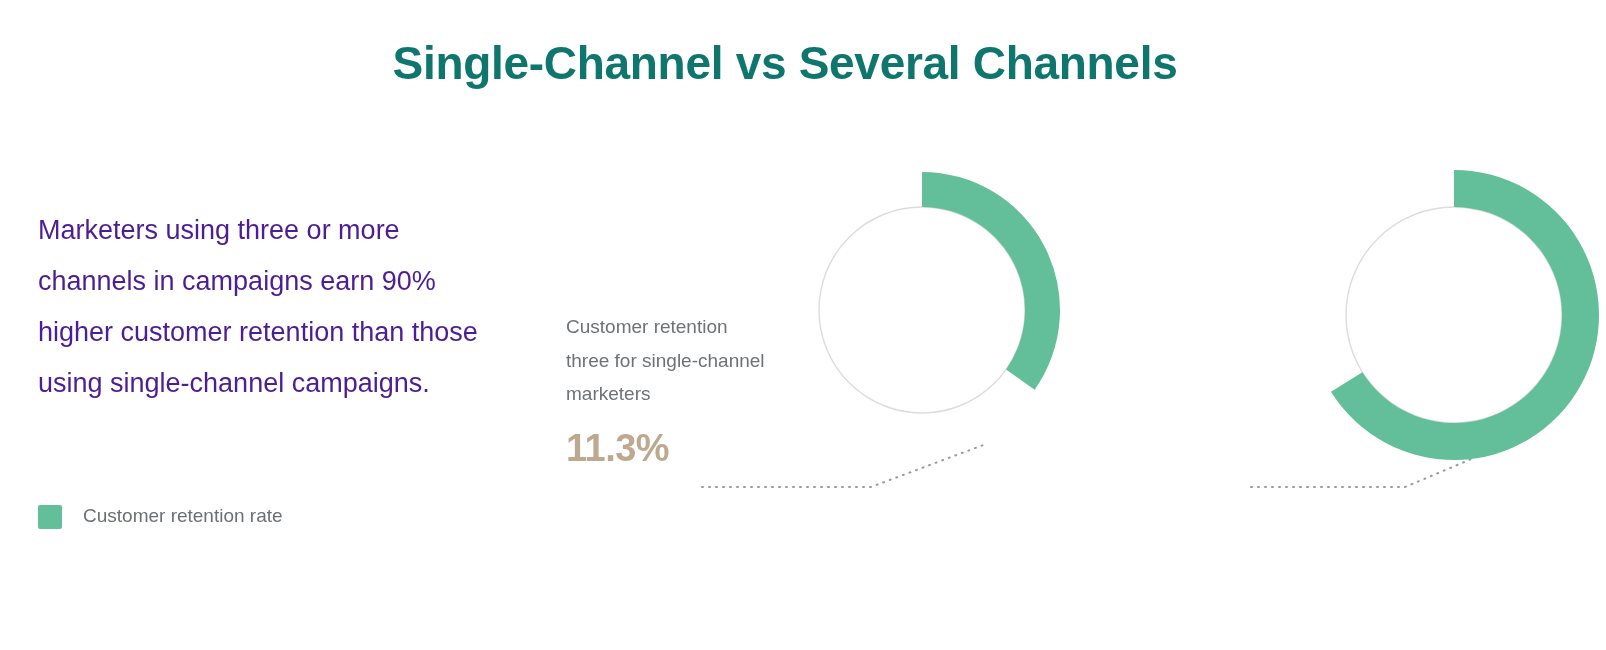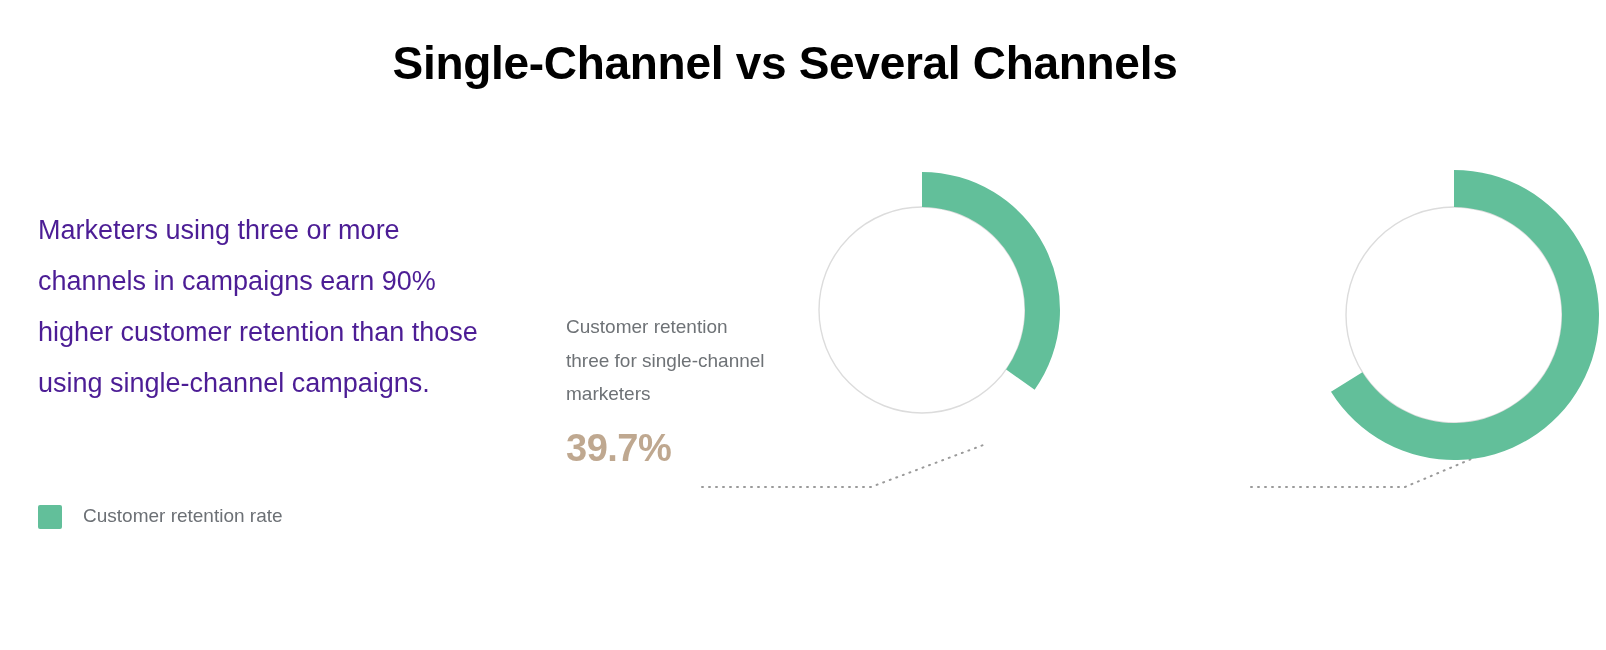--- a/index.html
+++ b/index.html
@@ -105,35 +105,35 @@
     pointer-events: none;
   }
 
   svg { display: block; overflow: visible; }
 </style>
 </head>
 <body style="background: rgb(255, 255, 255);">
 
 <div class="infographic">
 
-  <div class="chart-title" style="color: #000000;">Single-Channel vs Several Channels</div>
+  <div class="chart-title" style="color: #0f766e;">Single-Channel vs Several Channels</div>
 
   <div class="left-panel">
     <div class="description">Marketers using three or more channels in campaigns earn 90% higher customer retention than those using single-channel campaigns.</div>
   </div>
 
   <div class="legend">
     <span class="legend-swatch" style="background: rgb(98, 191, 154);"></span>
     <span class="legend-label">Customer retention rate</span>
   </div>
 
   <div class="metric" id="metric-0" style="left:566px;">
     <div class="metric-text">
       <div class="metric-caption">Customer retention three for single-channel marketers</div>
-      <div class="metric-value" style="color: rgb(191, 168, 144);">39.7%</div>
+      <div class="metric-value" style="color: rgb(191, 168, 144);">11.3%</div>
     </div>
     <div class="leader" style="left:130px; top:270px;">
       <svg width="300" height="80" viewBox="0 0 300 80" aria-hidden="true">
         <path d="M6,47 L175,47 L290,4" fill="none" stroke="#9a9a9a" stroke-width="2" stroke-linecap="round" stroke-dasharray="1 6"></path>
       </svg>
     </div>
     <div class="donut-wrap" style="left:216px; top:0px;">
       <svg class="donut" width="280" height="280" viewBox="0 0 280 280">
         <circle class="donut-track" cx="140" cy="140" r="103" fill="none" stroke="#dcdcdc" stroke-width="1.4"></circle>
         <path class="donut-arc" fill="#62bf9a" d="M 140 2 A 138 138 0 0 1 252.6548165989714 219.7050330722729 L 224.08294282386996 199.48998845249355 A 103 103 0 0 0 140 37 Z"></path>

